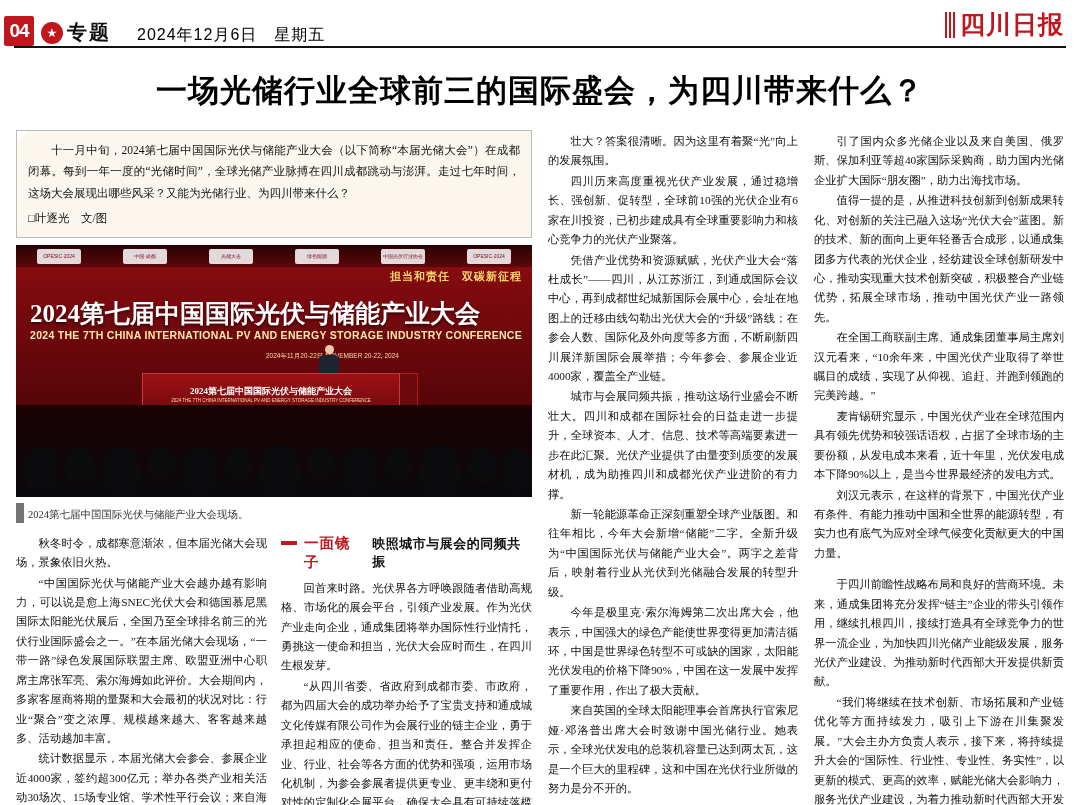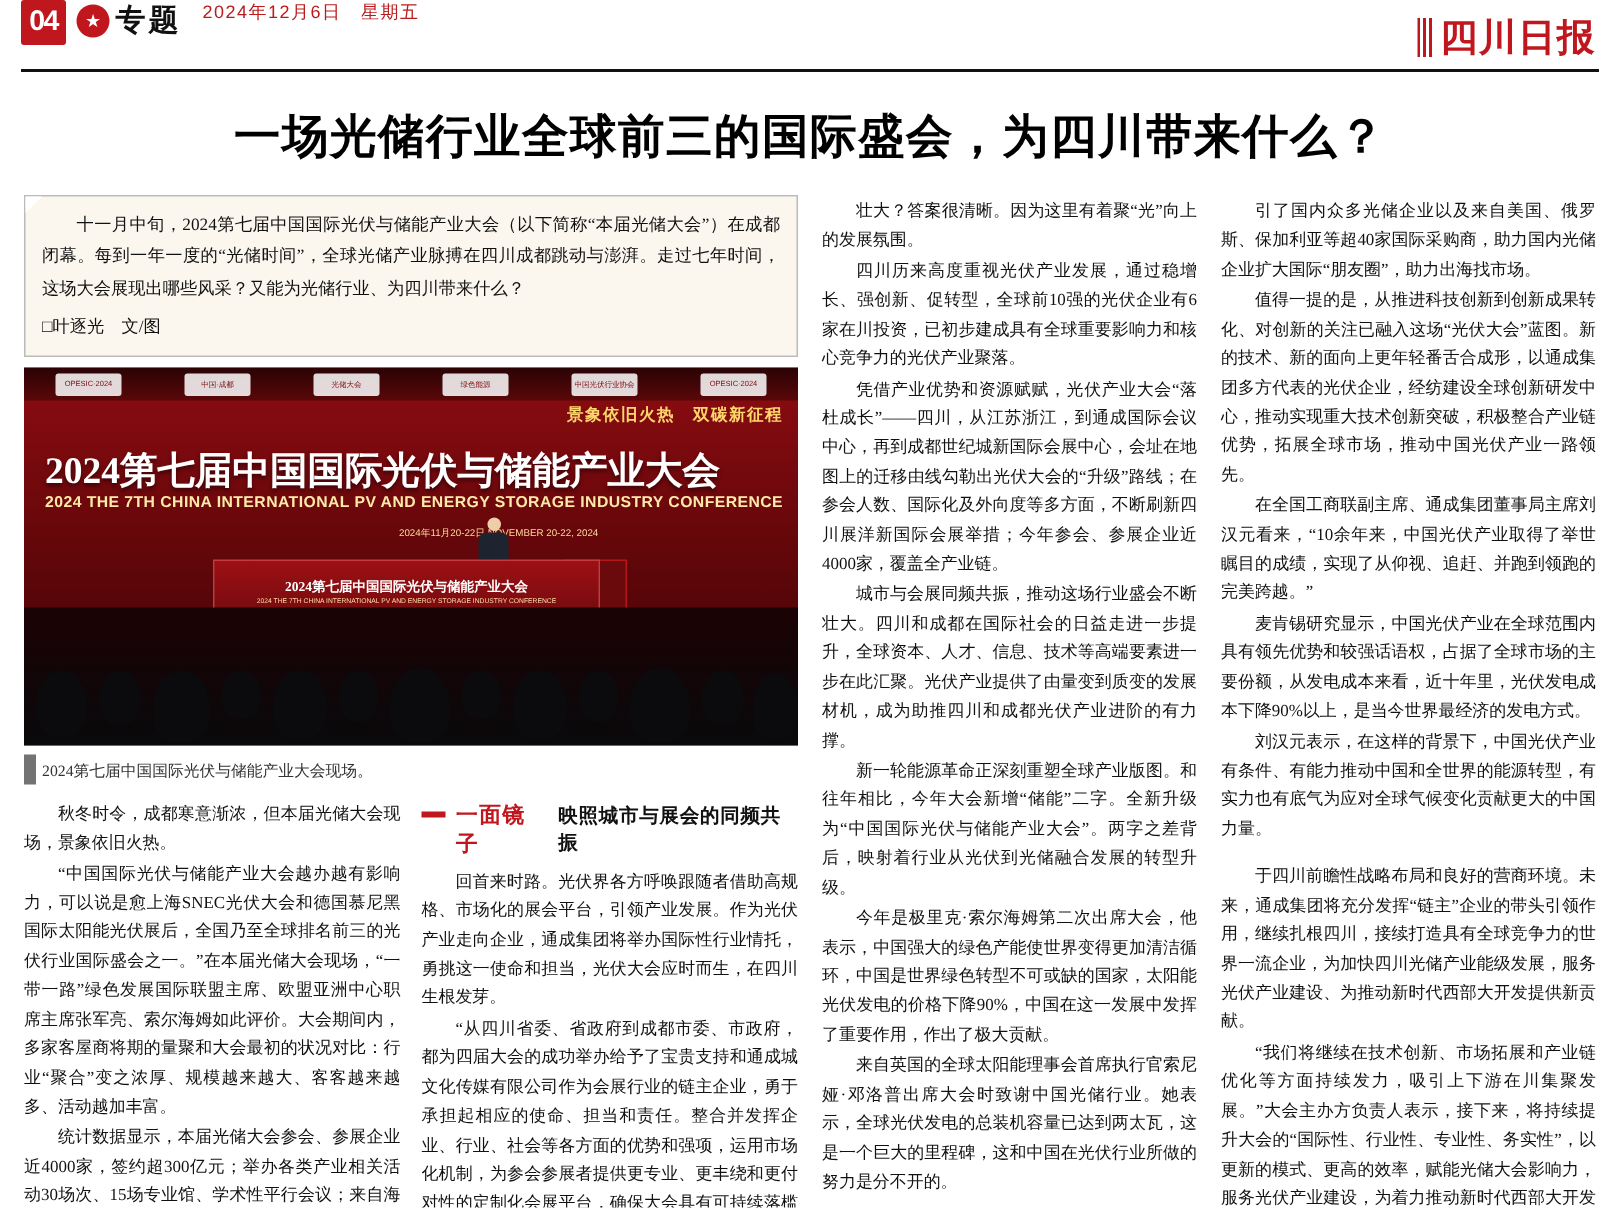--- a/index.html
+++ b/index.html
@@ -13,22 +13,22 @@
     position: relative;
     width: 1080px; height: 805px;
     background: #fff;
     padding: 0;
   }
   
   .masthead {
     position: relative;
     height: 46px;
     display: flex;
-    align-items: flex-start;
-    padding: 0 14px;
+    align-items: flex-end;
+    padding: 0 4px;
   }
   .page-num {
     width: 30px; height: 30px;
     background: #c0161d;
     color: #fff;
     font-family: "Liberation Sans", sans-serif;
     font-size: 19px;
     font-weight: bold;
     display: flex; align-items: center; justify-content: center;
     border-radius: 2px;
@@ -48,23 +48,23 @@
     display: flex; align-items: center; justify-content: center;
     font-family: "Liberation Sans", sans-serif;
   }
   .section-name {
     font-size: 20px;
     font-weight: bold;
     color: #111;
     letter-spacing: 2px;
   }
   .issue-date {
-    margin-left: 14px;
-    font-size: 12px;
-    color: #b91c1c;
+    margin-left: 26px;
+    font-size: 16px;
+    color: #000000;
     letter-spacing: 1px;
     font-family: "Liberation Sans", sans-serif;
   }
   .paper-name {
     position: absolute;
     right: 16px;
     top: 8px;
     display: flex; align-items: center;
   }
   .paper-name .bars {
@@ -326,21 +326,21 @@
       <div class="photo-wrap">
         <div class="photo">
           <div class="stage-top">
             <div class="logo-chip">OPESIC·2024</div>
             <div class="logo-chip">中国·成都</div>
             <div class="logo-chip">光储大会</div>
             <div class="logo-chip">绿色能源</div>
             <div class="logo-chip">中国光伏行业协会</div>
             <div class="logo-chip">OPESIC·2024</div>
           </div>
-          <div class="screen-slogan">景象依旧火热　双碳新征程</div>
+          <div class="screen-slogan">担当和责任　双碳新征程</div>
           <div class="big-title">2024第七届中国国际光伏与储能产业大会</div>
           <div class="big-title-en">2024 THE 7TH CHINA INTERNATIONAL PV AND ENERGY STORAGE INDUSTRY CONFERENCE</div>
           <div class="meta-date">2024年11月20-22日
 NOVEMBER 20-22, 2024</div>
           <div class="speaker">
             <div class="head"></div>
             <div class="body"></div>
           </div>
           <div class="podium"></div>
           <div class="inner-screen">

